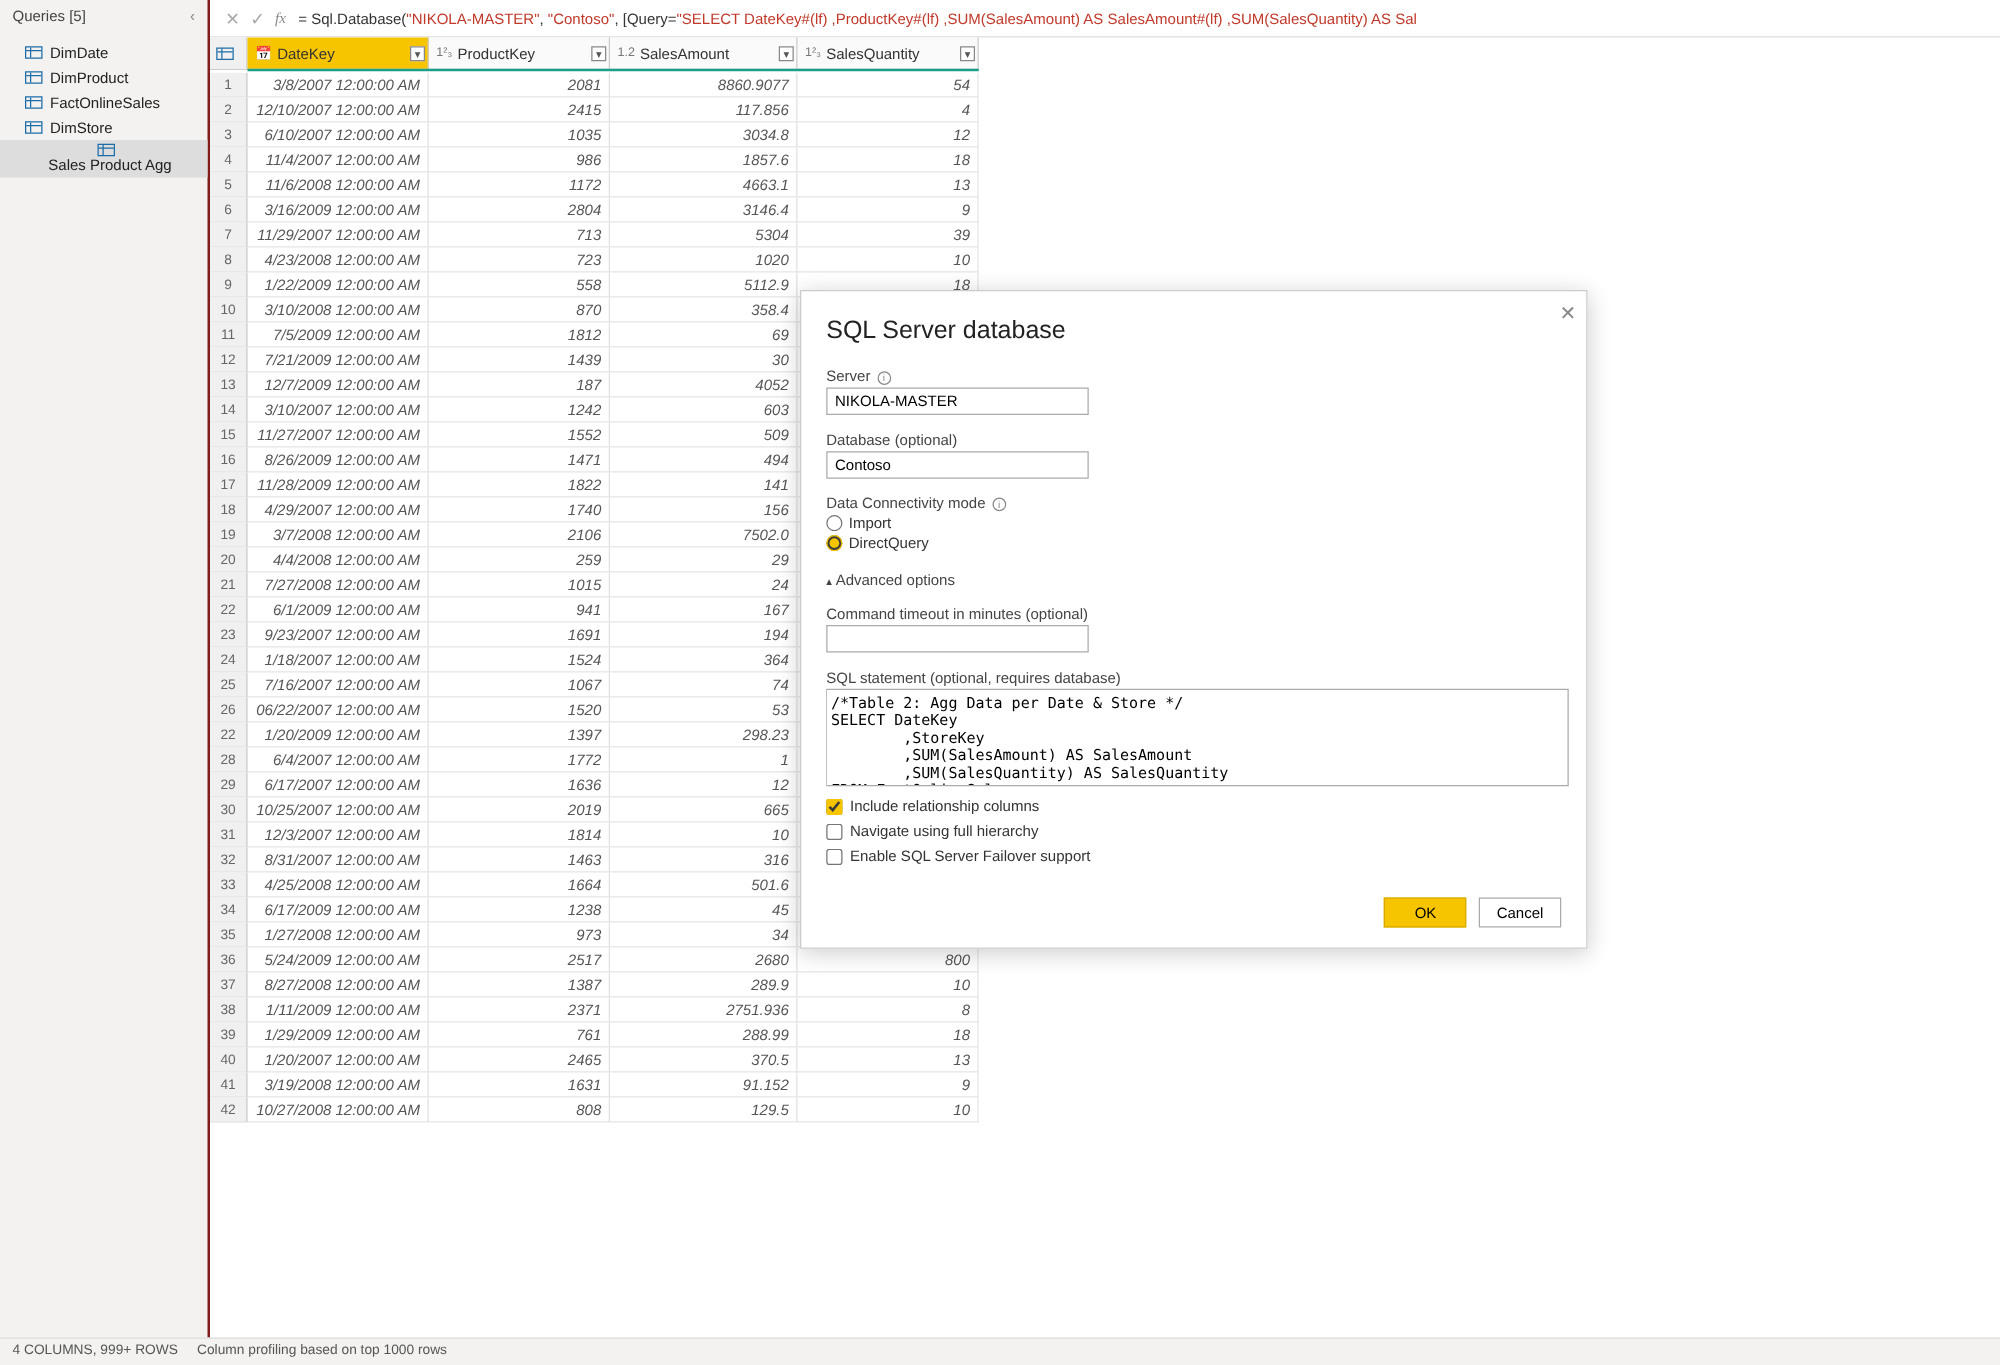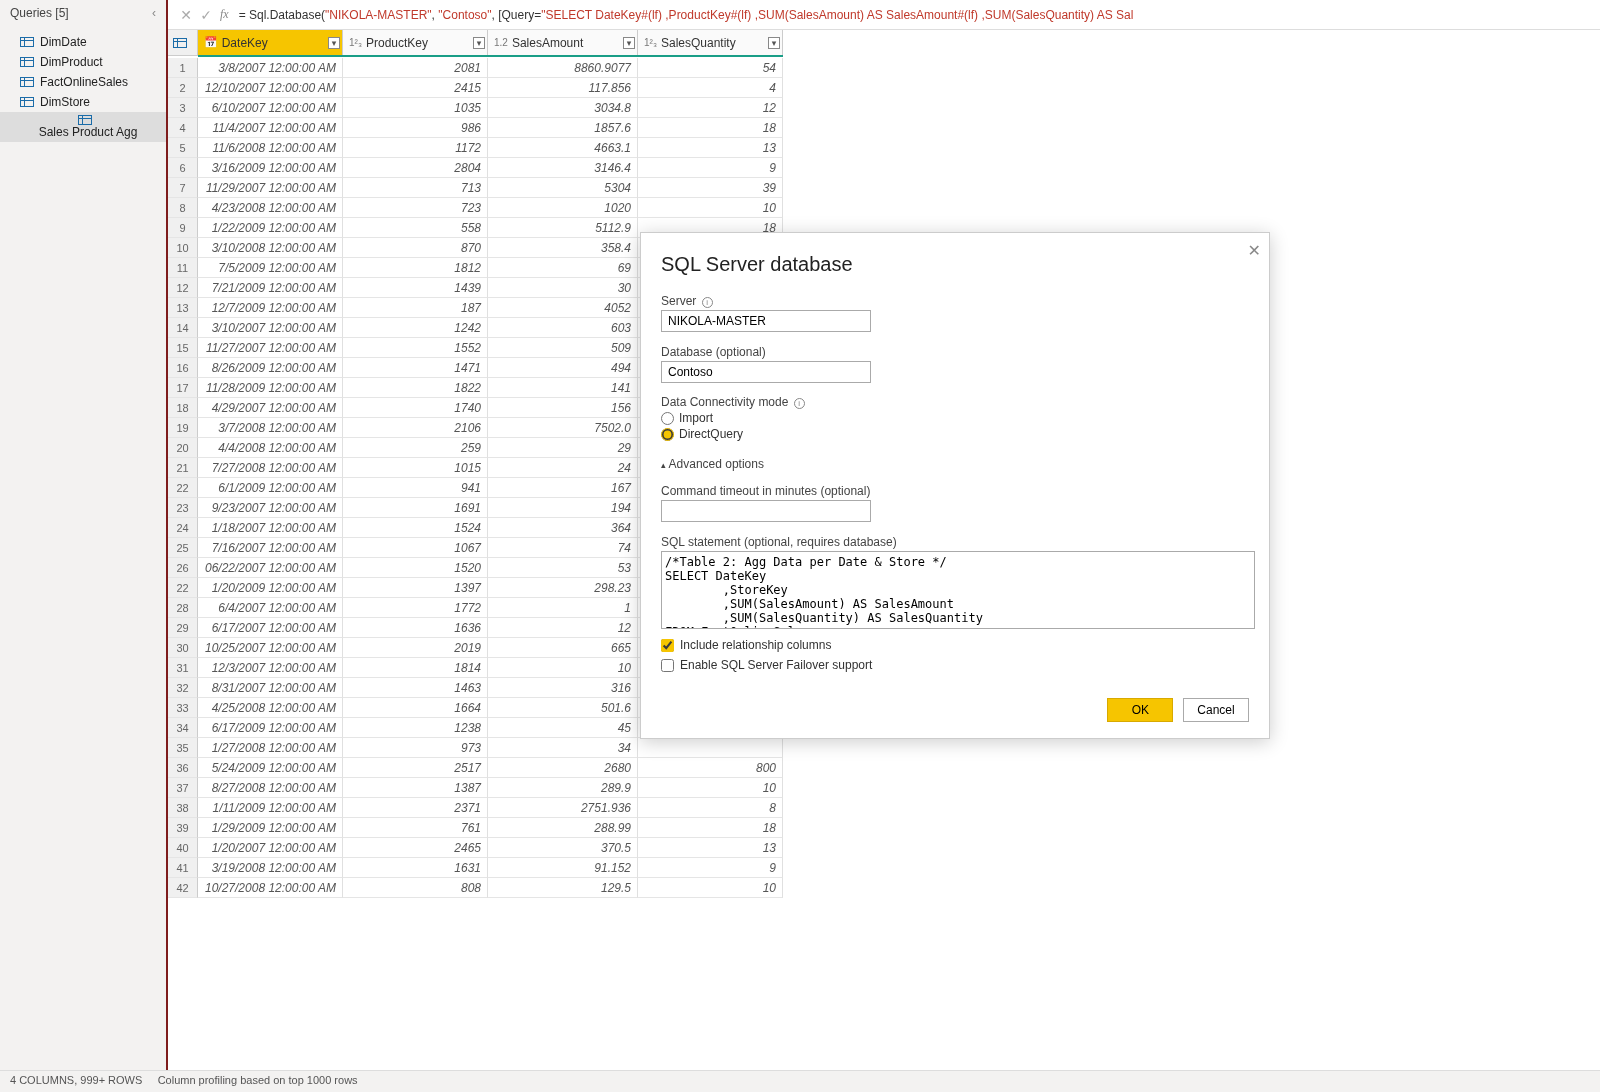--- a/index.html
+++ b/index.html
@@ -447,20 +447,24 @@
         ,SUM(SalesQuantity) AS SalesQuantity
 FROM FactOnlineSales
 GROUP BY DateKey</textarea>
 
   <label class="dlg-chk">
       <input type="checkbox" checked="" style="">
       <span>Include relationship columns</span>
     </label>
   <label class="dlg-chk">
       <input type="checkbox" style="">
+      <span>Navigate using full hierarchy</span>
+    </label>
+  <label class="dlg-chk">
+      <input type="checkbox" style="">
       <span>Enable SQL Server Failover support</span>
     </label>
 
   <div class="dlg-btns">
     <button class="primary">OK</button>
     <button>Cancel</button>
   </div>
 </div>
 
 <div class="status">

